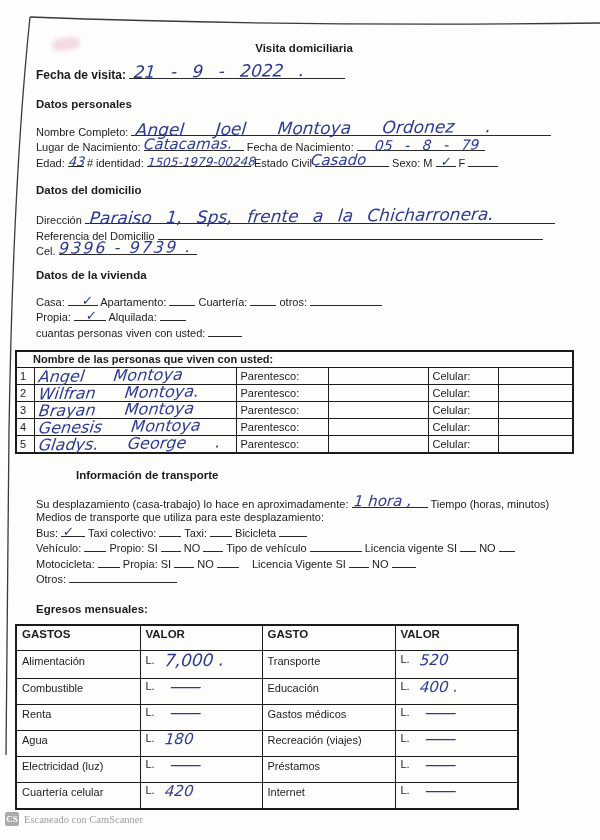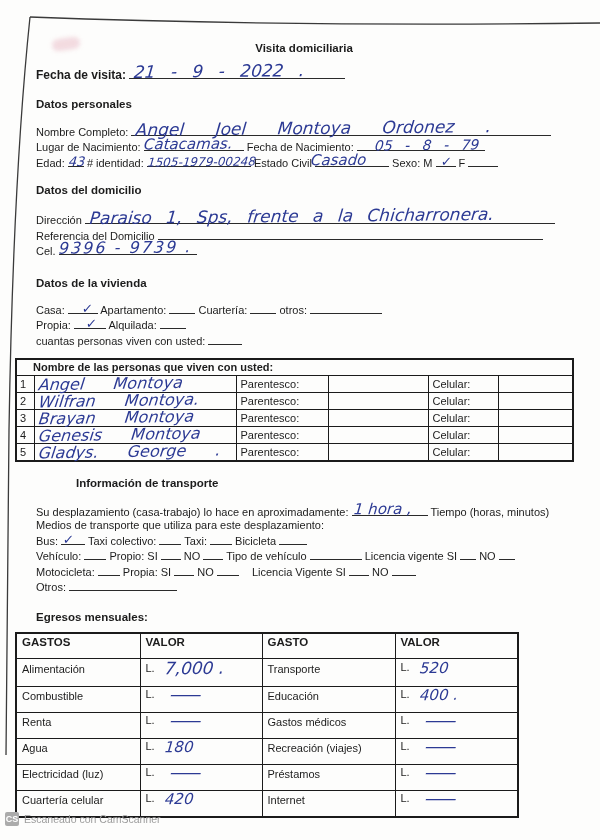--- a/index.html
+++ b/index.html
@@ -26,21 +26,21 @@
   .pname{white-space:nowrap;}
   .hw-name{font-size:16px;word-spacing:24px;transform:skewX(-8deg) rotate(-1deg);}
   .plabel{font-size:11px;}
   
   .gtable{width:504px;margin:9px 0 0 -21px;table-layout:fixed;border:2px solid #1b1b1b;}
   .gtable td{border:1.2px solid #1b1b1b;font-size:11px;padding:1px 0 9px 5px;height:14.8px;overflow:visible;white-space:nowrap;}
   .gtable .gh{font-weight:bold;font-size:11.5px;}
   .lx{margin-right:10px;}
   .hwv{font-size:15px;vertical-align:-2px;}
   .hw-dash{transform:scaleX(2.2) translateX(6px);display:inline-block;}
-  .footer{position:absolute;left:5px;top:812px;display:flex;align-items:center;gap:5px;}
+  .footer{position:absolute;left:5px;top:812px;display:flex;align-items:center;gap:5px;font-family:Liberation Serif, serif;}
   .cs-box{width:14px;height:14px;background:#ababab;color:#fff;font-size:9px;font-weight:bold;display:flex;align-items:center;justify-content:center;border-radius:2px;}
   .cs-text{font-size:10.5px;color:#9c9c9c;}
 </style>
 </head>
 <body>
 
 <div class="page">
 
   <svg class="border-svg" width="600" height="840">
     <path d="M30,17 Q300,27 600,23" stroke="#3a3a3a" stroke-width="1.3" fill="none"></path>
@@ -114,21 +114,21 @@
       <span class="u" style="width:385px;"></span>
     </div>
 
     <div class="row">
       <span>Cel.</span>
       <span class="u" style="width:138px;">
         <span class="hw" style="font-size:16px;letter-spacing:2px;left:0;">9396 - 9739 .</span>
       </span>
     </div>
 
-    <div class="sec" style="margin-top:18px;">Datos de la vivienda</div>
+    <div class="sec" style="margin-top:10px;">Datos de la vivienda</div>
 
     <div class="row" style="margin-top:13px;">
       <span>Casa:</span>
       <span class="u" style="width:30px;">
         <span class="hw chk" style="left:14px;">✓</span>
       </span>
       <span>Apartamento:</span>
       <span class="u" style="width:26px;"></span>
       <span>Cuartería:</span>
       <span class="u" style="width:26px;"></span>

